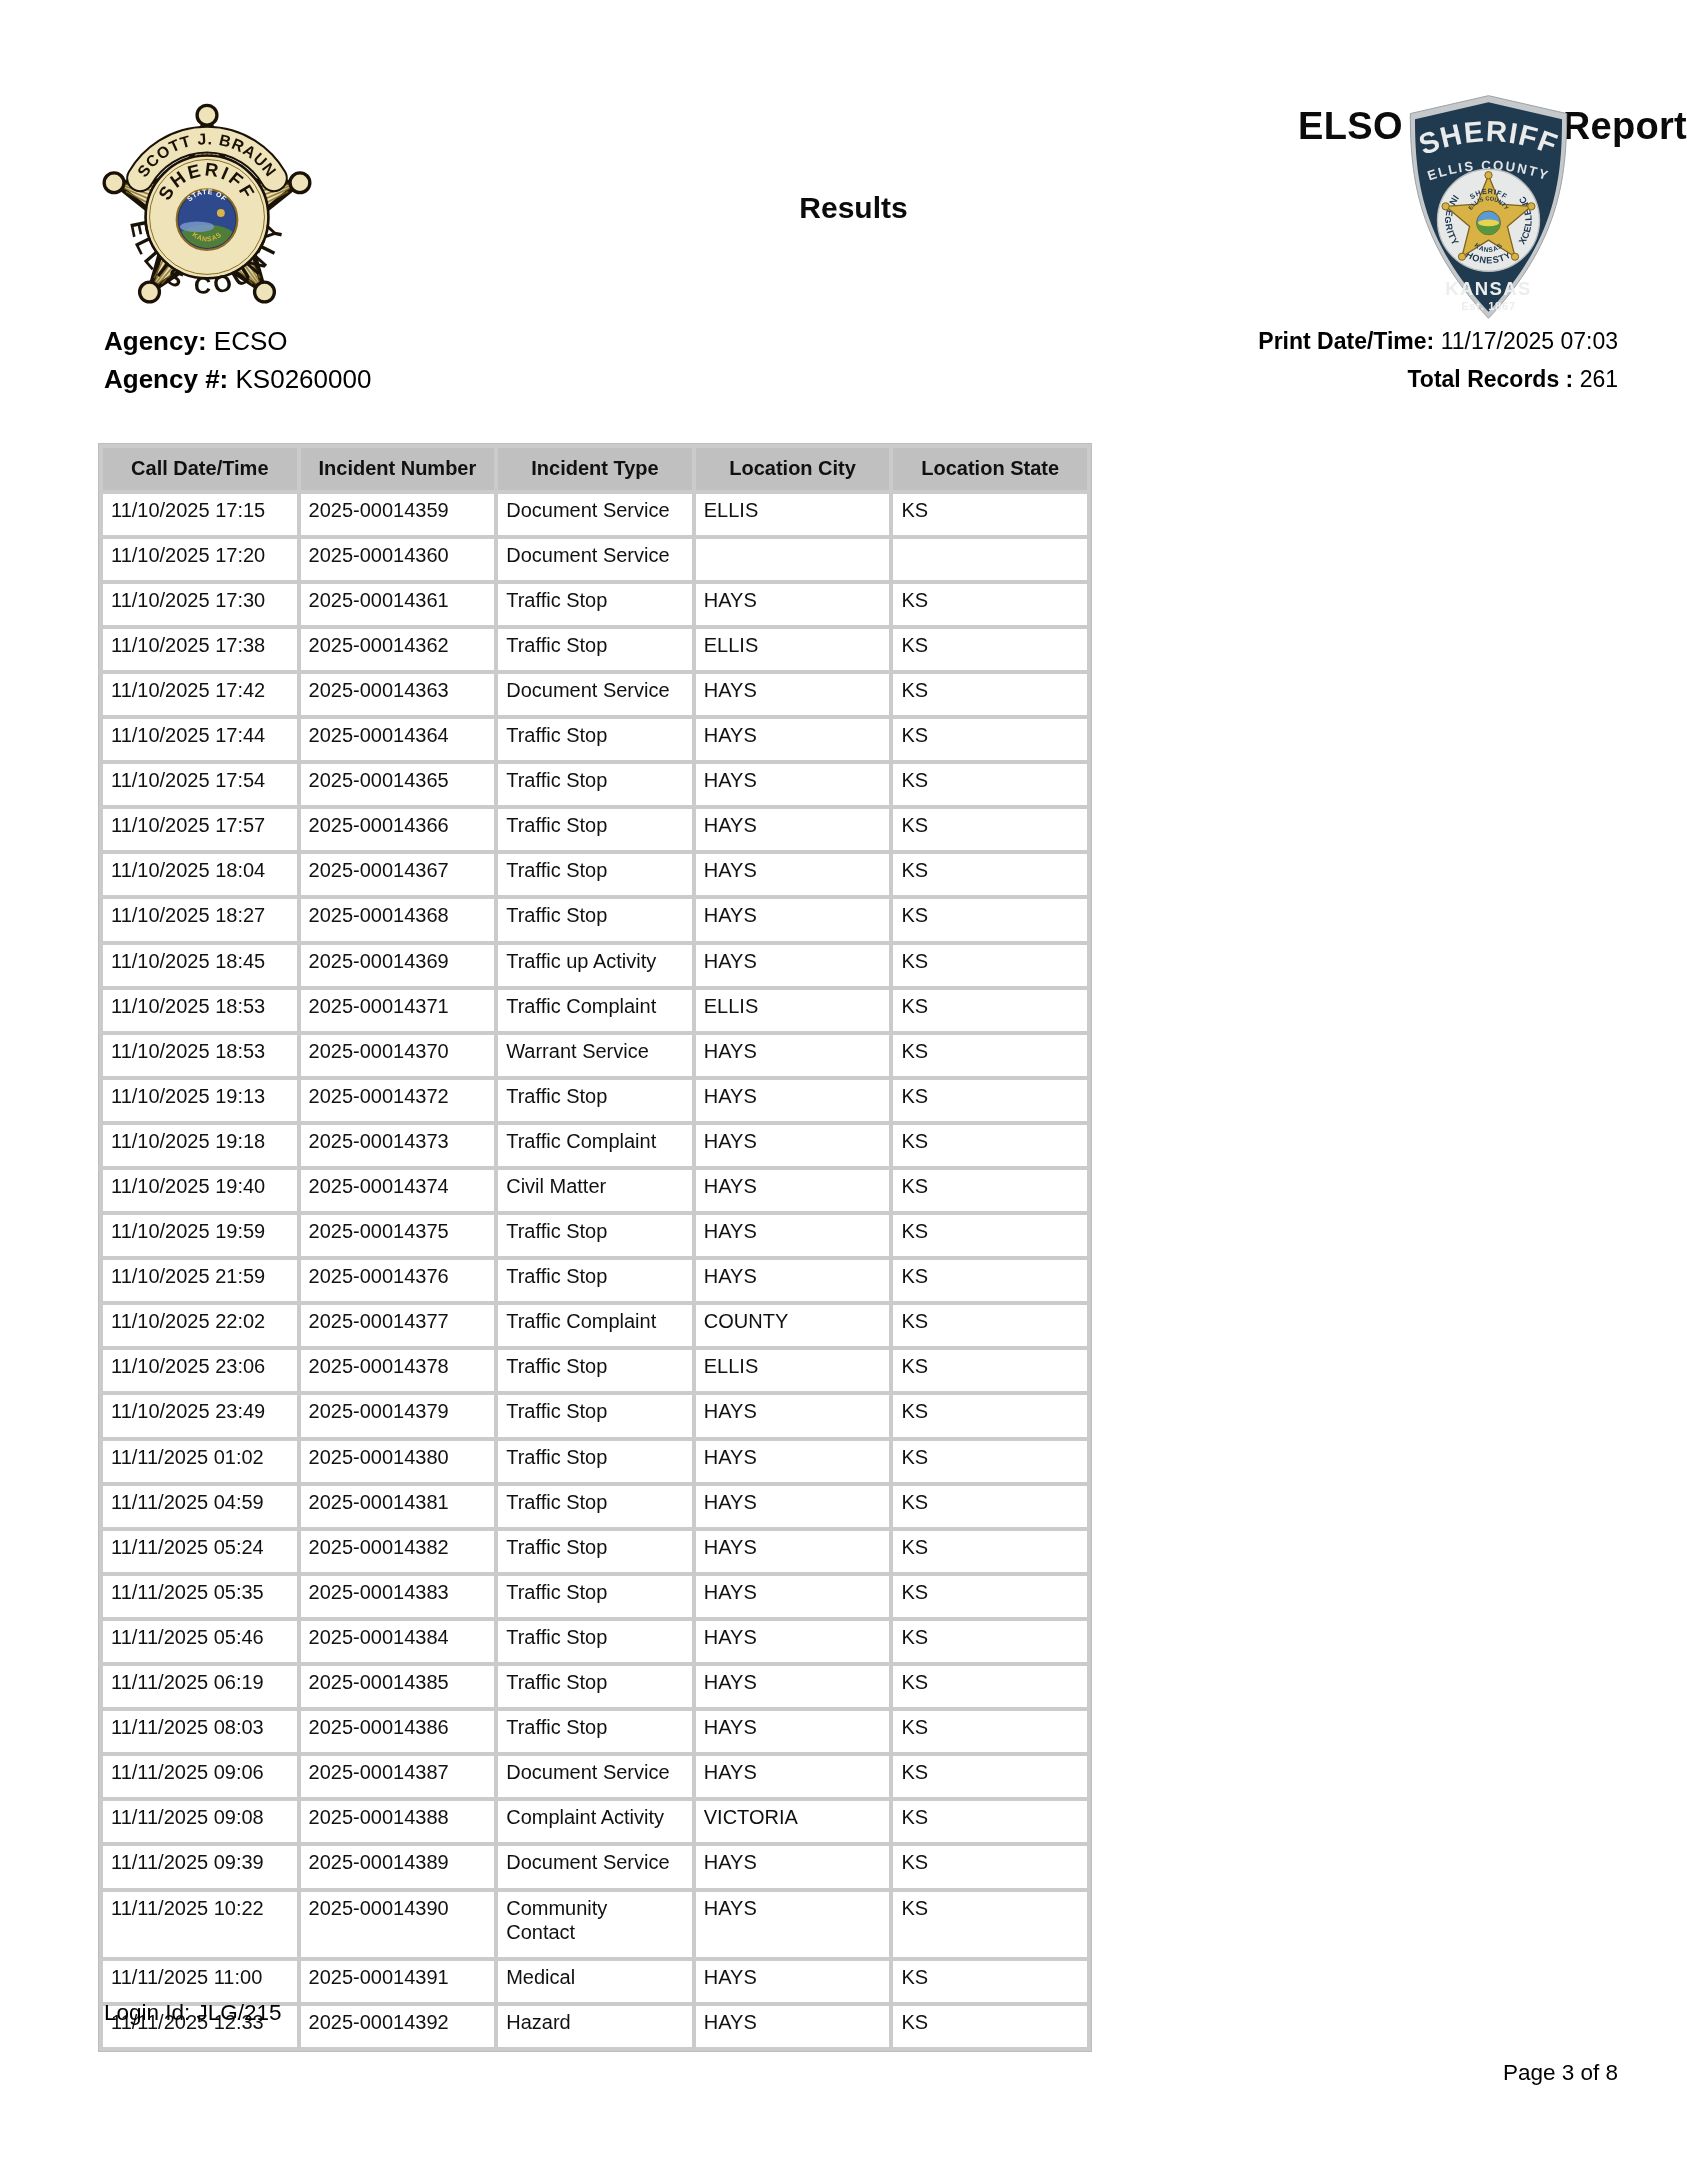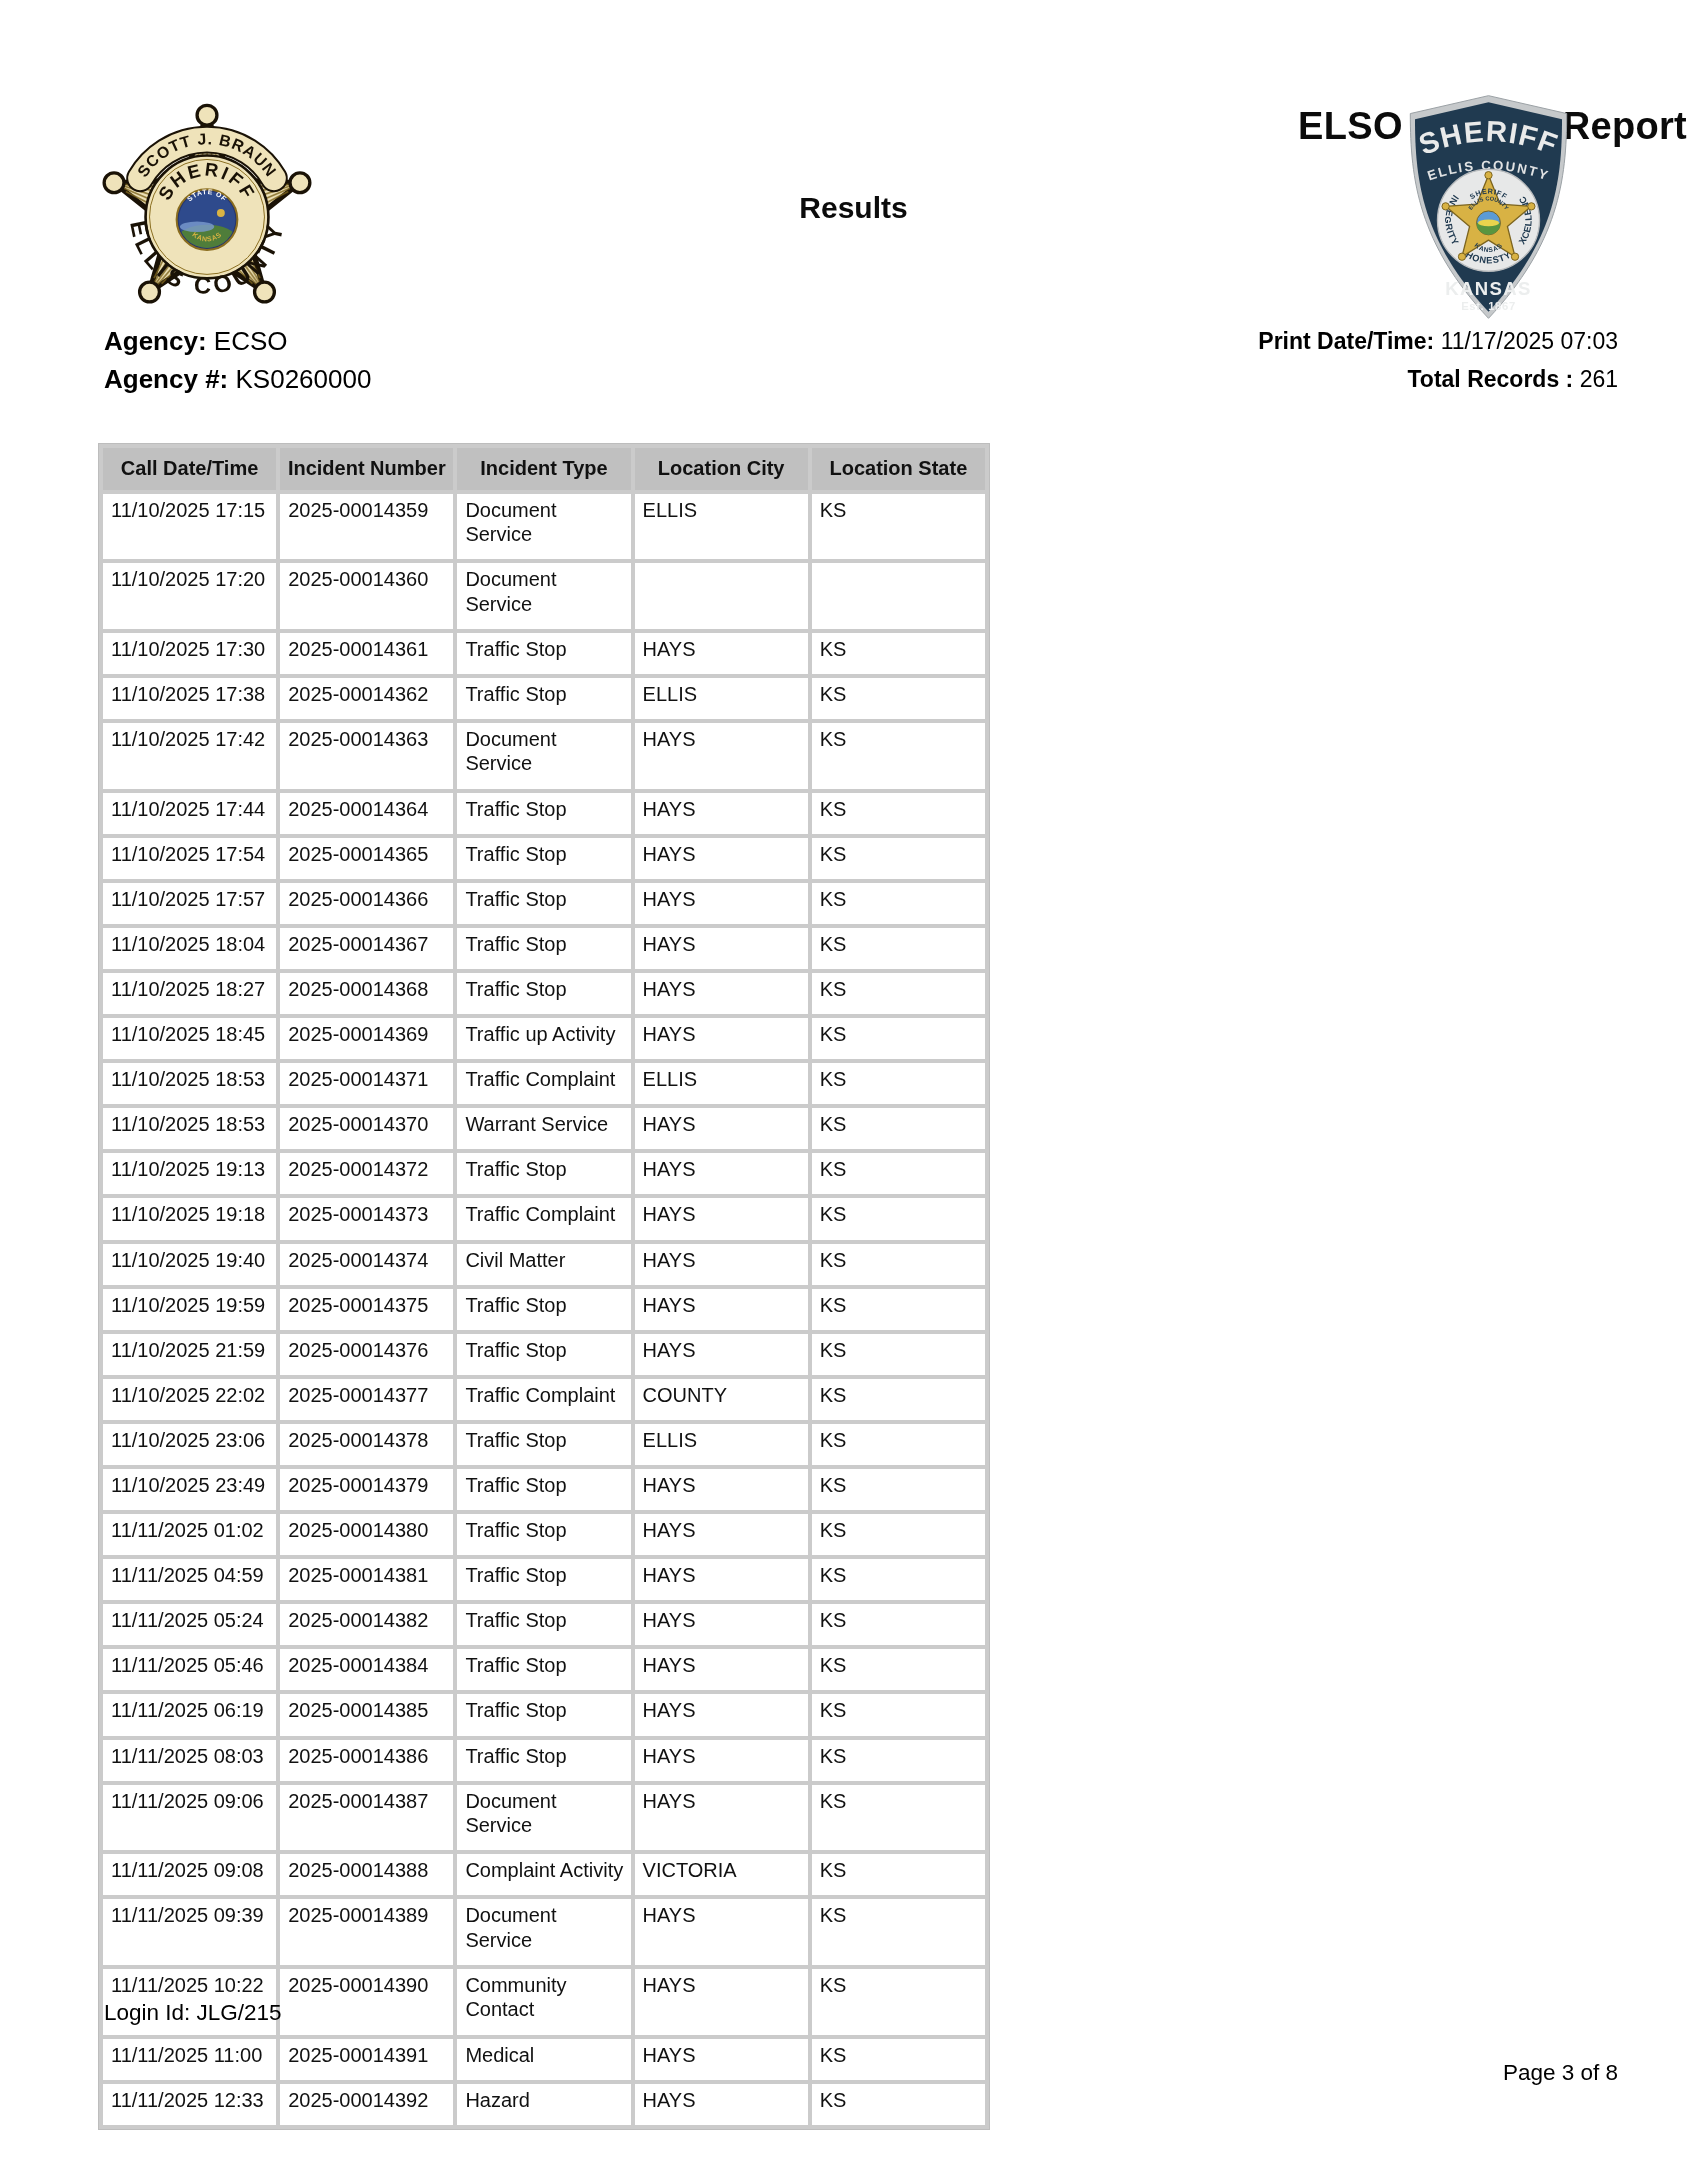--- a/index.html
+++ b/index.html
@@ -19,21 +19,21 @@
 
   .agency-block { position:absolute; left:104px; top:322px; font-size:26px; line-height:38px; }
   .meta-block   { position:absolute; right:69px; top:322px; font-size:23px; line-height:38px; text-align:right; }
   .lbl { font-weight:bold; }
   .val { font-weight:normal; }
 
   .table-wrap { position:absolute; left:98px; top:443px; }
   table.activity {
     border-collapse:separate; border-spacing:4px;
     background:#cbcbcb; border:1.3px solid #bdbdbd;
-    width:892px; table-layout:fixed;
+    width:994px; table-layout:fixed;
   }
   table.activity th {
     background:#c0c0c0; font-size:20px; font-weight:bold;
     text-align:center; vertical-align:middle;
     padding:9.3px 2.6px; color:#111;
   }
   table.activity td {
     background:#ffffff; font-size:20px; line-height:24.5px;
     text-align:left; vertical-align:top;
     padding:4px 5.3px 12.6px 8px; color:#111;
@@ -399,20 +399,27 @@
           <td>KS</td>
         </tr>
         <tr>
           <td>11/11/2025 05:24</td>
           <td>2025-00014382</td>
           <td>Traffic Stop</td>
           <td>HAYS</td>
           <td>KS</td>
         </tr>
         <tr>
+          <td>11/11/2025 05:35</td>
+          <td>2025-00014383</td>
+          <td>Traffic Stop</td>
+          <td>HAYS</td>
+          <td>KS</td>
+        </tr>
+        <tr>
           <td>11/11/2025 05:46</td>
           <td>2025-00014384</td>
           <td>Traffic Stop</td>
           <td>HAYS</td>
           <td>KS</td>
         </tr>
         <tr>
           <td>11/11/2025 06:19</td>
           <td>2025-00014385</td>
           <td>Traffic Stop</td>

